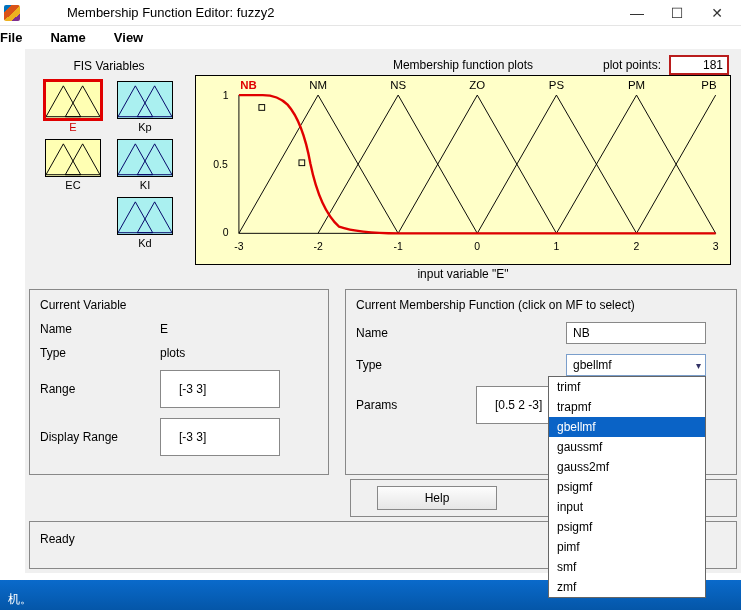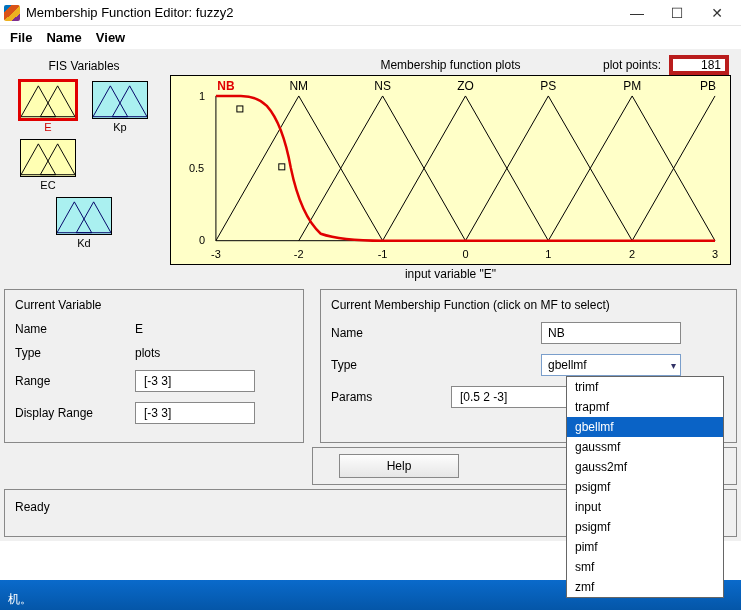--- a/index.html
+++ b/index.html
@@ -19,27 +19,28 @@
     padding: 0 4px;
     background: #fff;
     border-bottom: 1px solid #e5e5e5;
   }
   .titlebar .logo {
     width: 16px; height: 16px; margin-right: 6px;
     display: inline-block;
     background: linear-gradient(135deg,#0072bd 0 25%,#d95319 25% 50%,#edb120 50% 75%,#7e2f8e 75% 100%);
     border-radius: 2px;
   }
-  .titlebar .title { flex: 1; font-size: 13px; }
+  .titlebar .title { flex: 1; font-size: 13px; margin-left: 41px; }
   .winbtn { width: 40px; height: 26px; display:flex; align-items:center; justify-content:center; font-size: 14px; color:#333; }
-  .menubar { display:flex; gap:14px; padding: 4px 10px; font-size:13px; font-weight:bold; }
+  .menubar { display:flex; gap:28px; padding: 4px 0; font-size:13px; font-weight:bold; }
   .menubar span { cursor:default; }
   .workarea {
     background: #f0f0f0;
     padding: 4px;
+    margin-left: 25px;
   }
   .toprow { display:flex; gap:4px; }
   .fispanel {
     width: 160px;
     padding: 6px 4px 8px 4px;
     text-align: center;
   }
   .fispanel .hdr { margin-bottom: 8px; font-size: 12px; }
   .vars { display:flex; flex-wrap:wrap; gap:6px 8px; justify-content:center; }
   .varwrap { width: 64px; text-align:center; }
@@ -54,21 +55,21 @@
   .varbox.out { background: #aaf0f0; }
   .varbox.sel { outline: 3px solid #e00000; outline-offset: -1px; }
   .varbox svg { position:absolute; inset:0; }
   .varlabel { font-size: 11px; margin-top: 2px; }
   .varlabel.sel { color: #cc0000; }
   .plotpanel { flex:1; padding: 2px 6px 2px 2px; }
   .plotheader { display:flex; align-items:center; justify-content:flex-end; gap:8px; padding: 0 2px 2px 0; font-size:12px; }
   .plotheader .ctr { position:absolute; left:0; right:0; text-align:center; pointer-events:none; }
   .plotheader-wrap { position:relative; height: 20px; }
   .ppinput {
-    width: 60px; height: 20px; border:4px solid #b91c1c; background:#fff; font-size:12px; text-align:right; padding: 1px 4px;
+    width: 60px; height: 20px; border:2px solid #b91c1c; background:#fff; font-size:12px; text-align:right; padding: 1px 4px;
   }
   .plotframe {
     border: 1px solid #000;
     background: #ffffc8;
     height: 190px;
     position: relative;
   }
   .plotframe svg { position:absolute; inset:0; }
   .xlabel { text-align:center; font-size:12px; padding-top: 2px; }
   .row2 { display:flex; gap:16px; margin-top: 6px; }
@@ -77,48 +78,48 @@
     background: #f0f0f0;
     padding: 8px 10px;
   }
   .leftpanel { width: 300px; }
   .rightpanel { flex:1; position:relative; }
   .panel .phdr { margin-bottom: 10px; font-size: 12px; }
   .fld { display:flex; align-items:center; margin: 10px 0; }
   .fld .lab { width: 120px; font-size:12px; }
   .fld .val { font-size:12px; }
   .fld input.txt {
-    width: 120px; height: 22px; border:1px solid #888; background:#fff; font-size:12px; padding: 2px 8px;
+    width: 120px; height: 38px; border:1px solid #888; background:#fff; font-size:12px; padding: 2px 18px;
   }
   .mf-name-input {
     width: 140px; height: 22px; border:1px solid #888; background:#fff; font-size:12px; padding: 2px 6px;
   }
   .mf-type-select {
     width: 140px; height: 22px; border:1px solid #7a9ecb; background:#fff; font-size:12px; padding: 1px 4px;
   }
-  .row3 { display:flex; gap:8px; margin-top:4px; }
+  .row3 { display:flex; gap:21px; margin-top:4px; }
   .helppanel { flex:1; border:1px solid #888; background:#f0f0f0; padding:6px; display:flex; gap:8px; }
   .btn {
     height: 24px;
     border: 1px solid #888;
     background: linear-gradient(#fdfdfd,#e6e6e6);
     font-size:12px;
     display:inline-flex; align-items:center; justify-content:center;
   }
   .btn.help { width: 120px; margin-left: 20px; }
   .statusbar {
     border: 1px solid #888;
     background:#f0f0f0;
     margin-top: 4px;
     padding: 10px 10px 22px 10px;
     font-size:12px;
   }
   .dropdown {
     position:absolute;
-    right: 12px;
+    right: 30px;
     top: 86px;
     width: 158px;
     background:#fff;
     border:1px solid #666;
     z-index: 50;
     font-size:12px;
   }
   .dropdown .opt { padding: 3px 8px; }
   .dropdown .opt.sel { background:#0a63c6; color:#fff; }
   .taskbar {
@@ -176,20 +177,29 @@
         <div class="varwrap">
           <div class="varbox in">
             <svg viewBox="0 0 56 38">
               <path d="M0 36 L18 4 L36 36 Z" fill="none" stroke="#000"></path>
               <path d="M20 36 L38 4 L56 36 Z" fill="none" stroke="#000"></path>
             </svg>
           </div>
           <div class="varlabel">EC</div>
         </div>
 
+        <div class="varwrap">
+          <div class="varbox out">
+            <svg viewBox="0 0 56 38">
+              <path d="M0 36 L18 4 L36 36 Z" fill="none" stroke="#006"></path>
+              <path d="M20 36 L38 4 L56 36 Z" fill="none" stroke="#006"></path>
+            </svg>
+          </div>
+          <div class="varlabel">KI</div>
+        </div>
 
         <div class="varwrap" style="grid-column:2">
         </div>
         <div class="varwrap">
           <div class="varbox out">
             <svg viewBox="0 0 56 38">
               <path d="M0 36 L18 4 L36 36 Z" fill="none" stroke="#006"></path>
               <path d="M20 36 L38 4 L56 36 Z" fill="none" stroke="#006"></path>
             </svg>
           </div>

